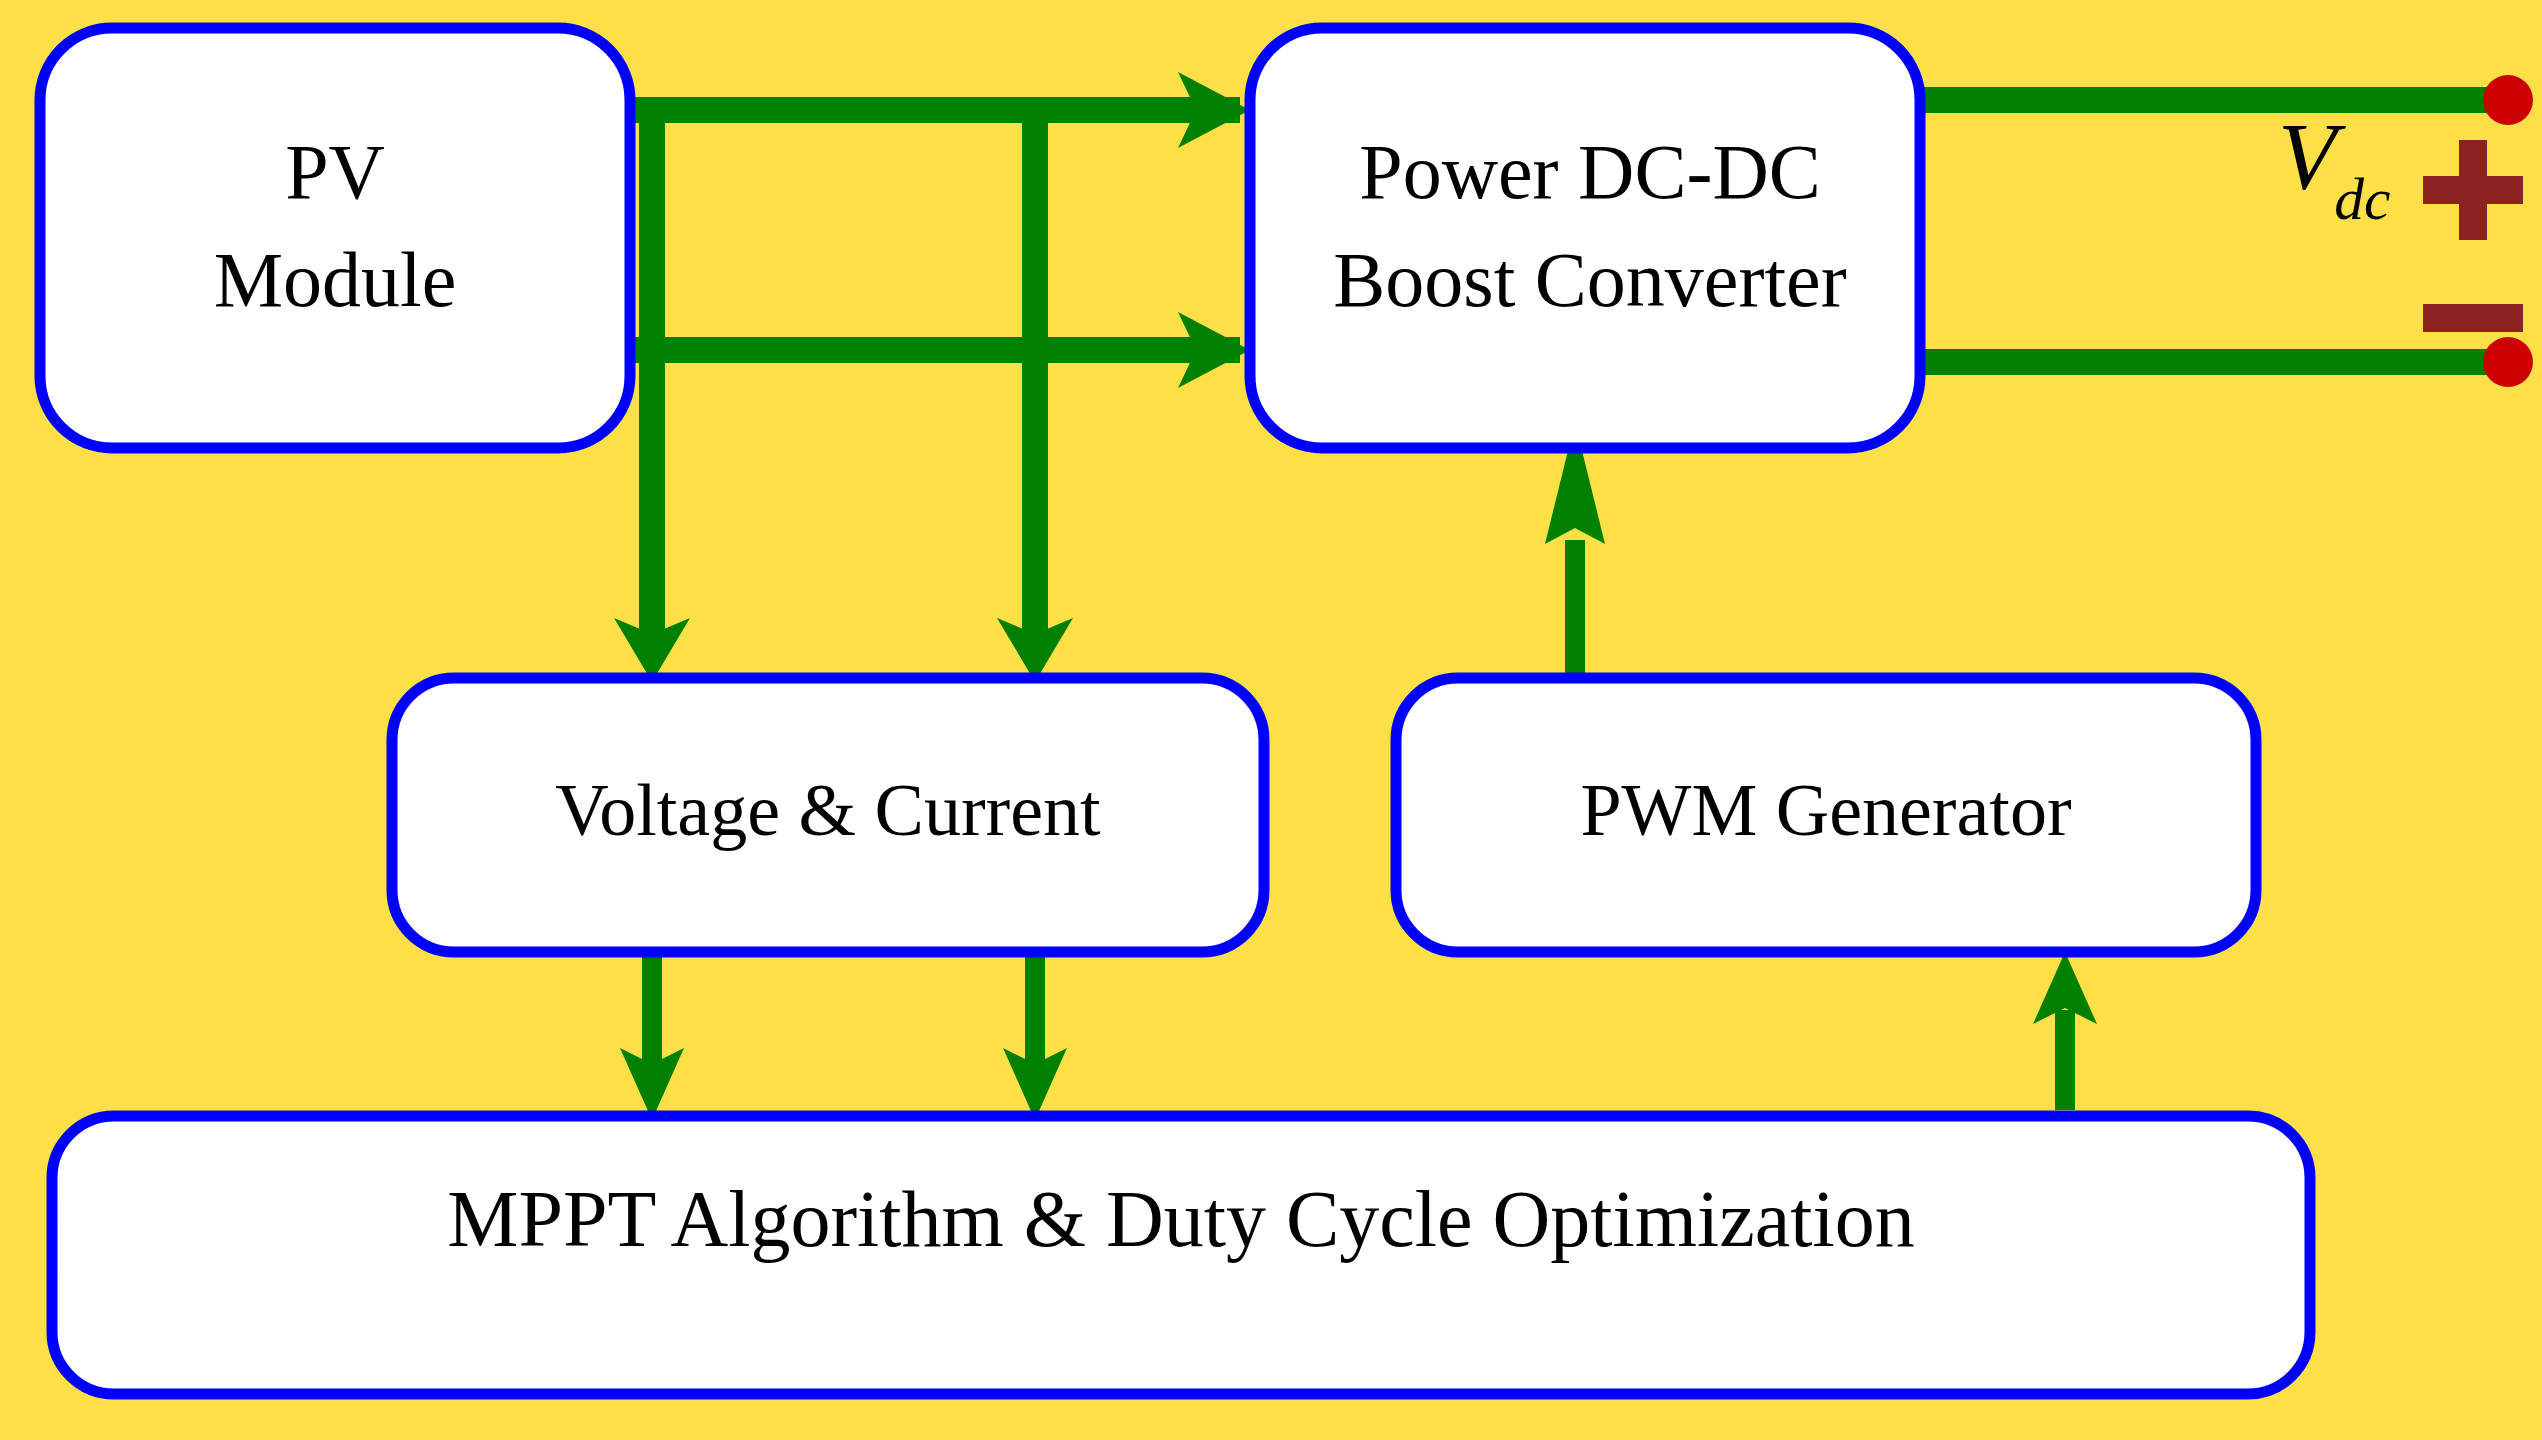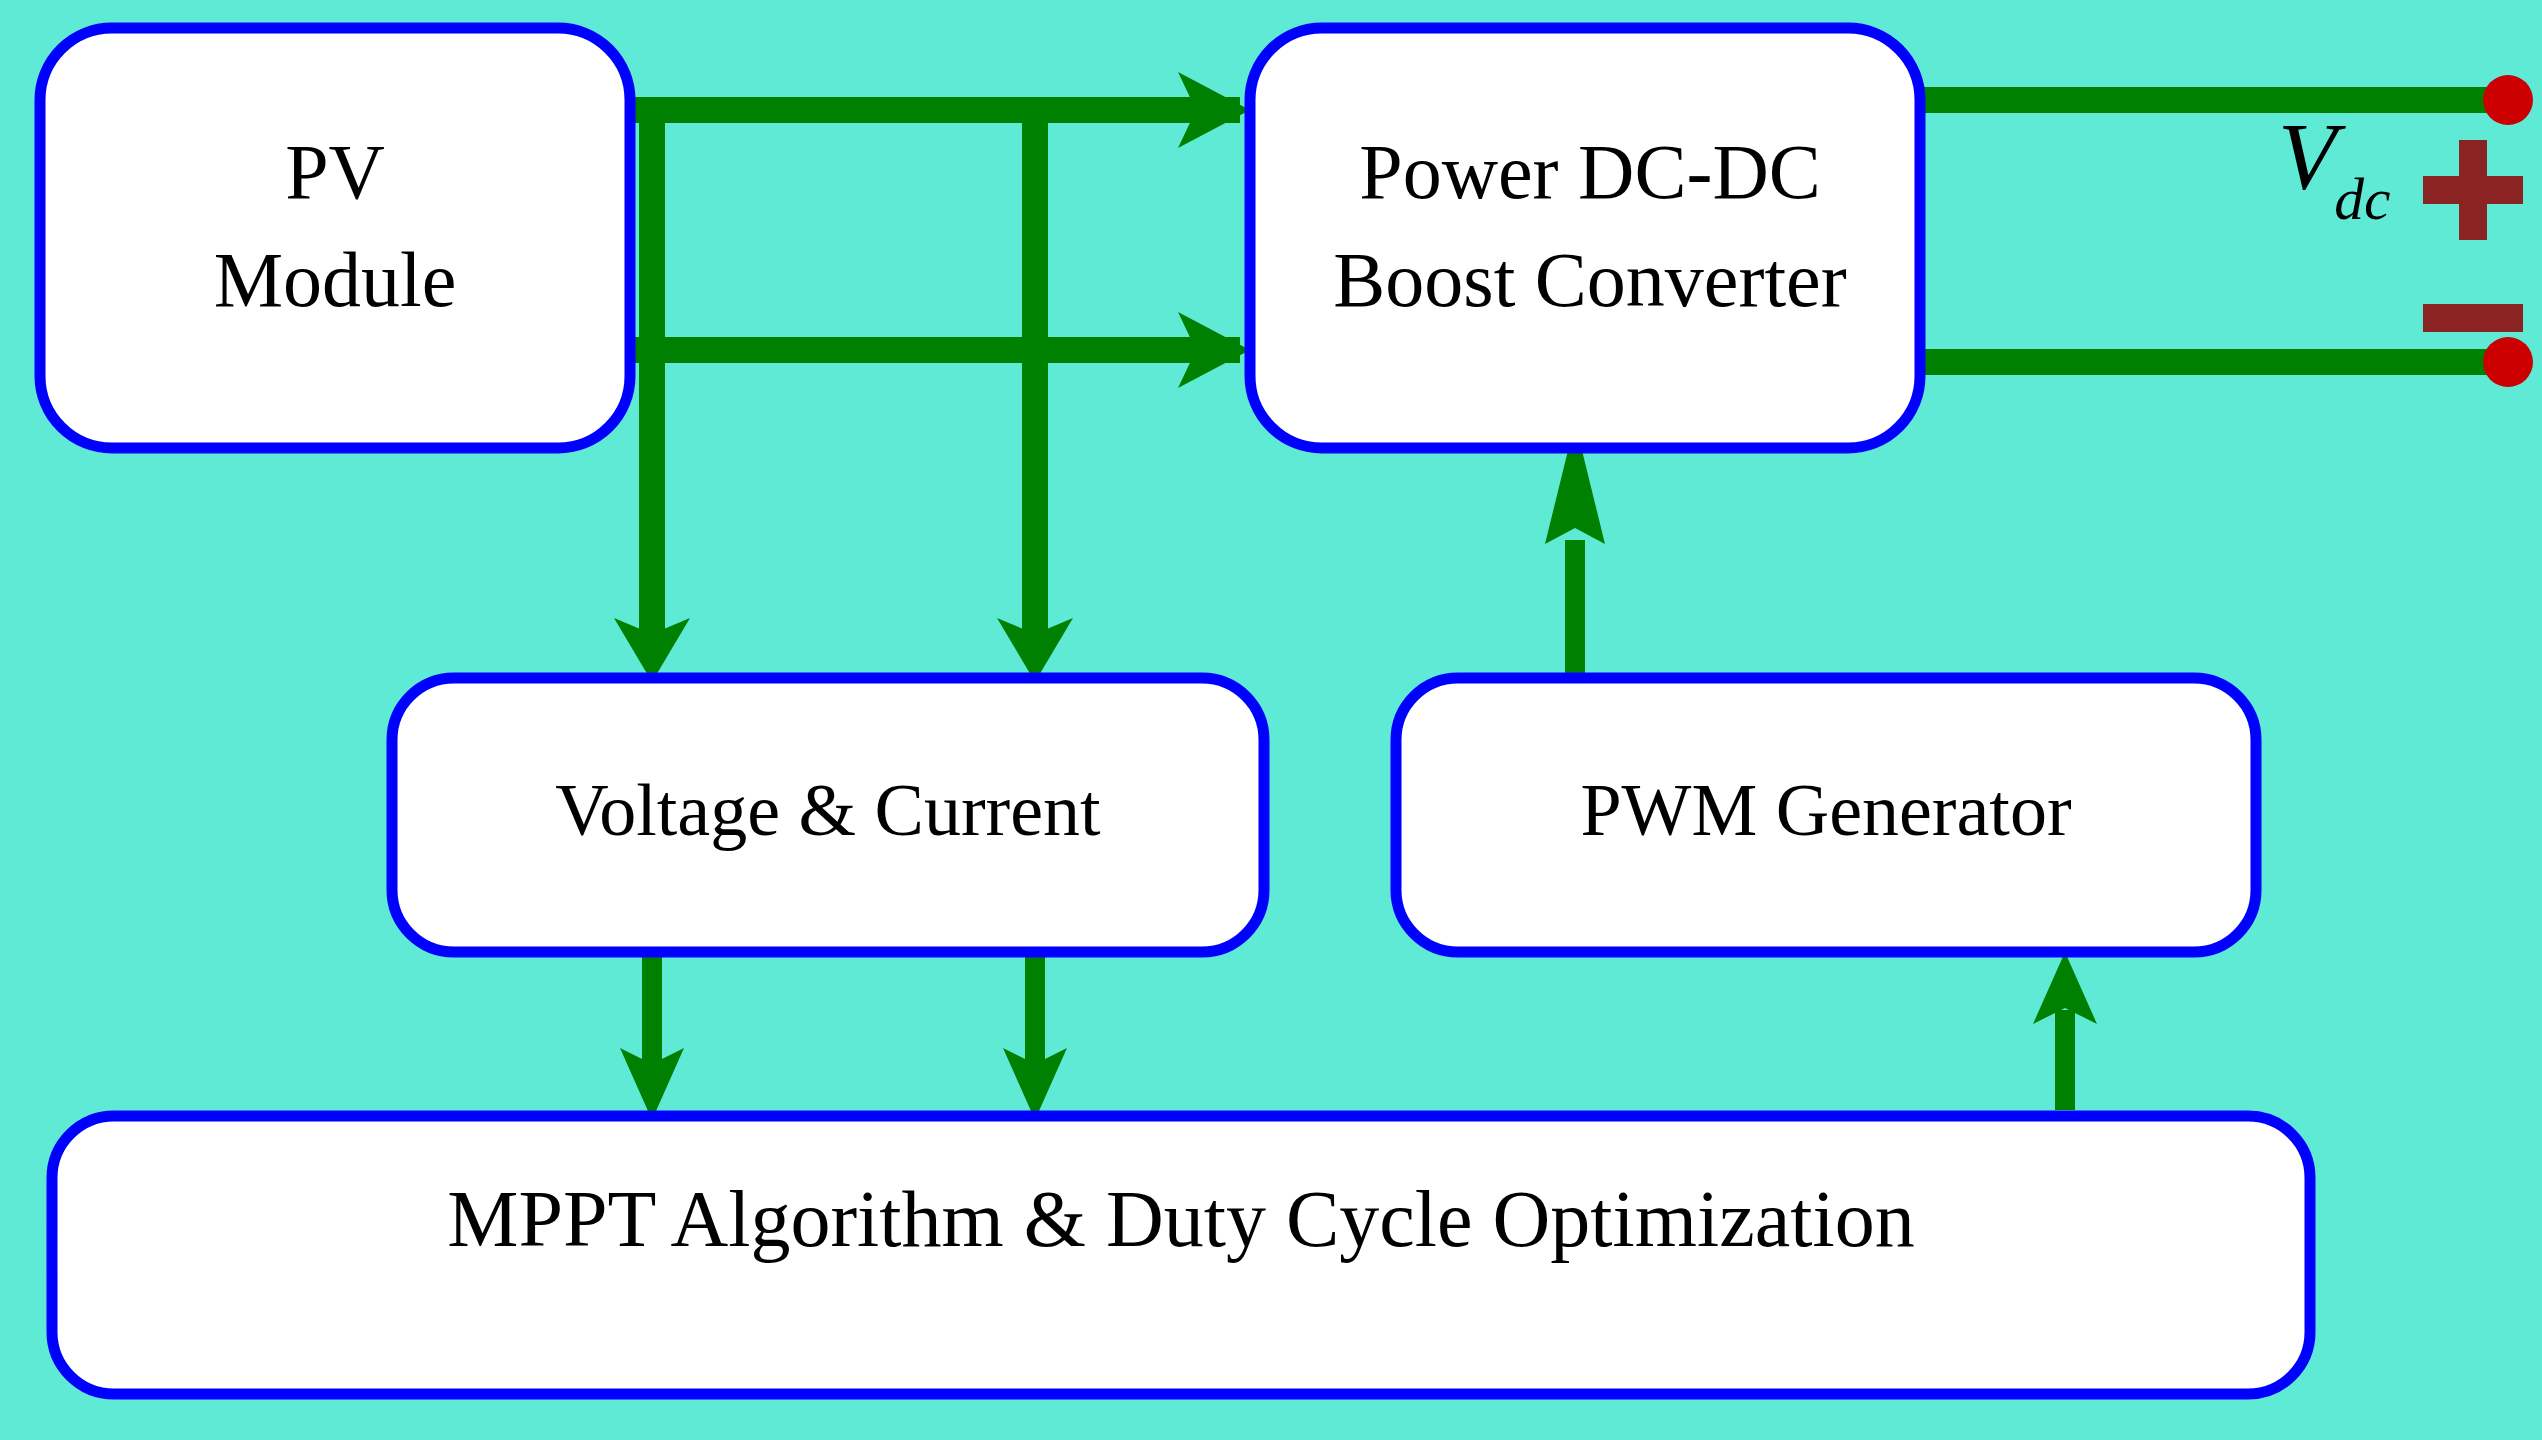--- a/index.html
+++ b/index.html
@@ -10,21 +10,21 @@
   body {
     width: 2542px;
     height: 1440px;
     font-family: "Liberation Serif", "DejaVu Serif", serif;
     overflow: hidden;
   }
   #diagram-root {
     position: relative;
     width: 2542px;
     height: 1440px;
-    background: #5eead4;
+    background: #fde047;
   }
   svg#diagram-svg {
     position: absolute;
     top: 0;
     left: 0;
     width: 2542px;
     height: 1440px;
     display: block;
   }
   .node-box {

